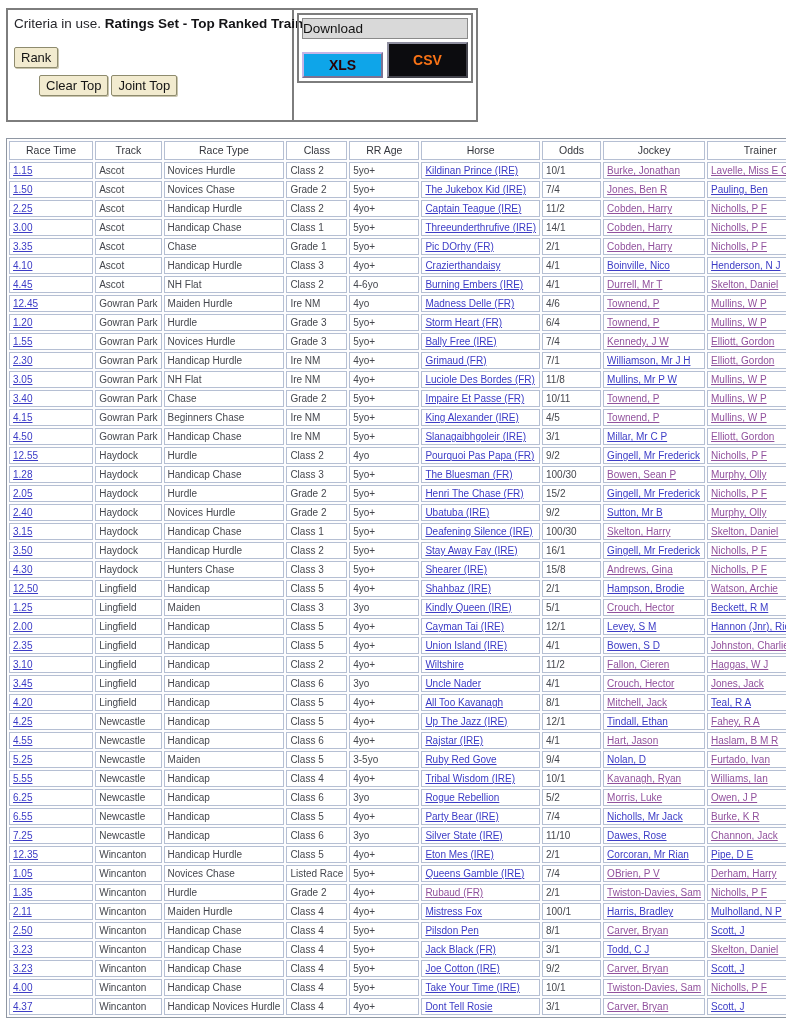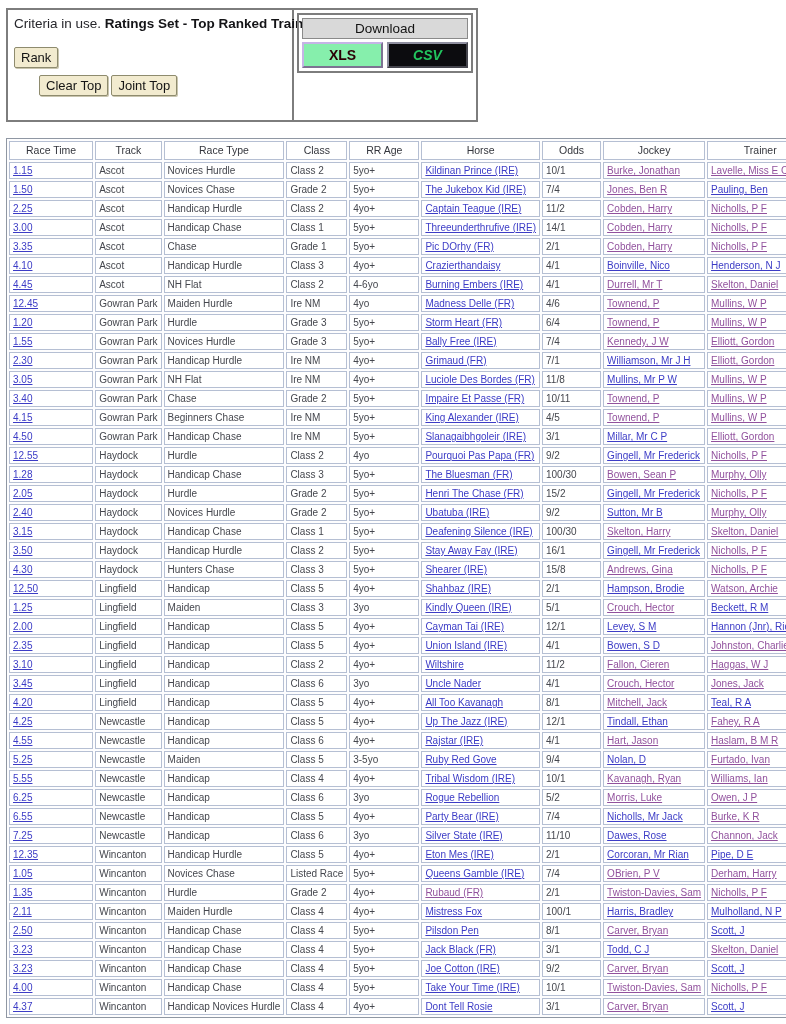--- a/index.html
+++ b/index.html
@@ -39,36 +39,35 @@
     cursor: pointer;
   }
   .btn-row-rank { margin-top: 15px; }
   .btn-row-tops { margin-top: 7px; display: flex; gap: 3px; padding-left: 25px; }
 
   .download-cell { flex: 1; padding: 3px 3px; }
   .download-box { border: 2px solid #7d7d7d; padding: 3px; }
   .download-header {
     background: #d9d9d9;
     border: 1px solid #8a8a8a;
-    text-align: center;
     font-size: 13.5px;
     color: #121212;
     padding: 2px 0;
   }
   .dl-buttons { display: flex; gap: 4px; margin-top: 3px; }
   .dl-buttons button {
     flex: 1;
     font-family: "Liberation Sans", sans-serif;
     font-size: 14px;
     font-weight: bold;
     padding: 3px 0;
     cursor: pointer;
   }
-  .xls-btn { background: #86efac; color: #2b0005; border: 2px outset #c5b4e6; }
-  .csv-btn { background: #0c0c0f; color: #22c55e; border: 2px outset #8f8fa0; font-style: italic; }
+  .xls-btn { background: #0ea5e9; color: #2b0005; border: 2px outset #c5b4e6; margin-top: 10px; }
+  .csv-btn { background: #0c0c0f; color: #f97316; border: 2px outset #8f8fa0; }
 
   
   table.race-table {
     margin-top: 16px;
     border-collapse: separate;
     border-spacing: 2px;
     table-layout: fixed;
     border: 1px solid #8f97a3;
     background: #fdfdfe;
   }

